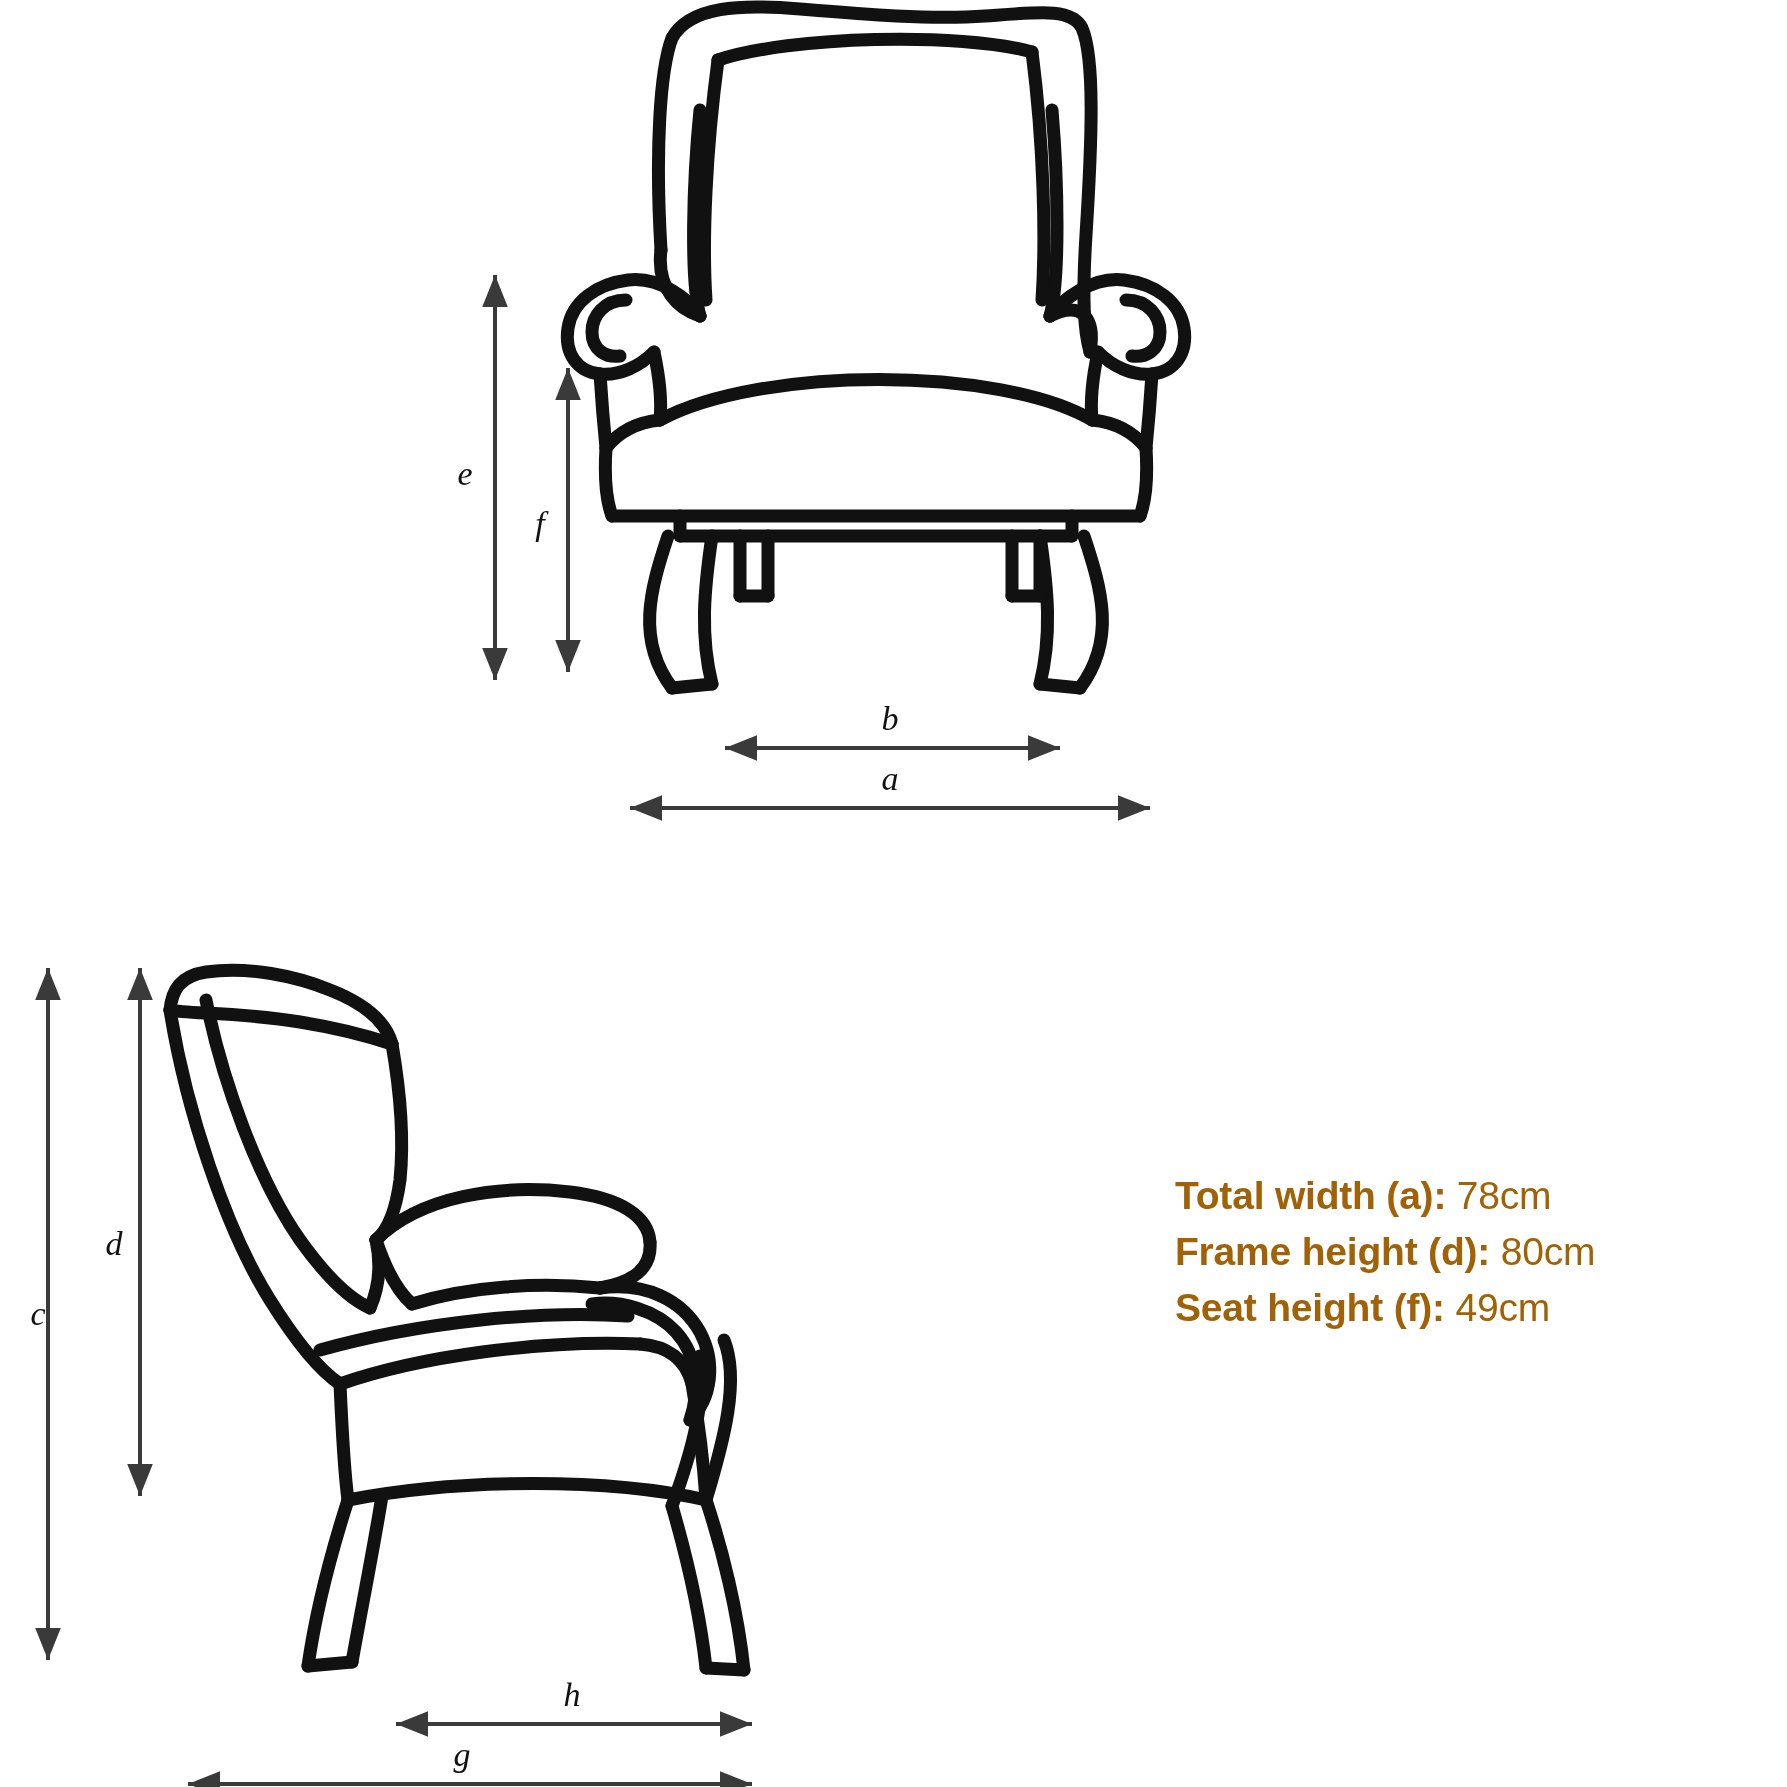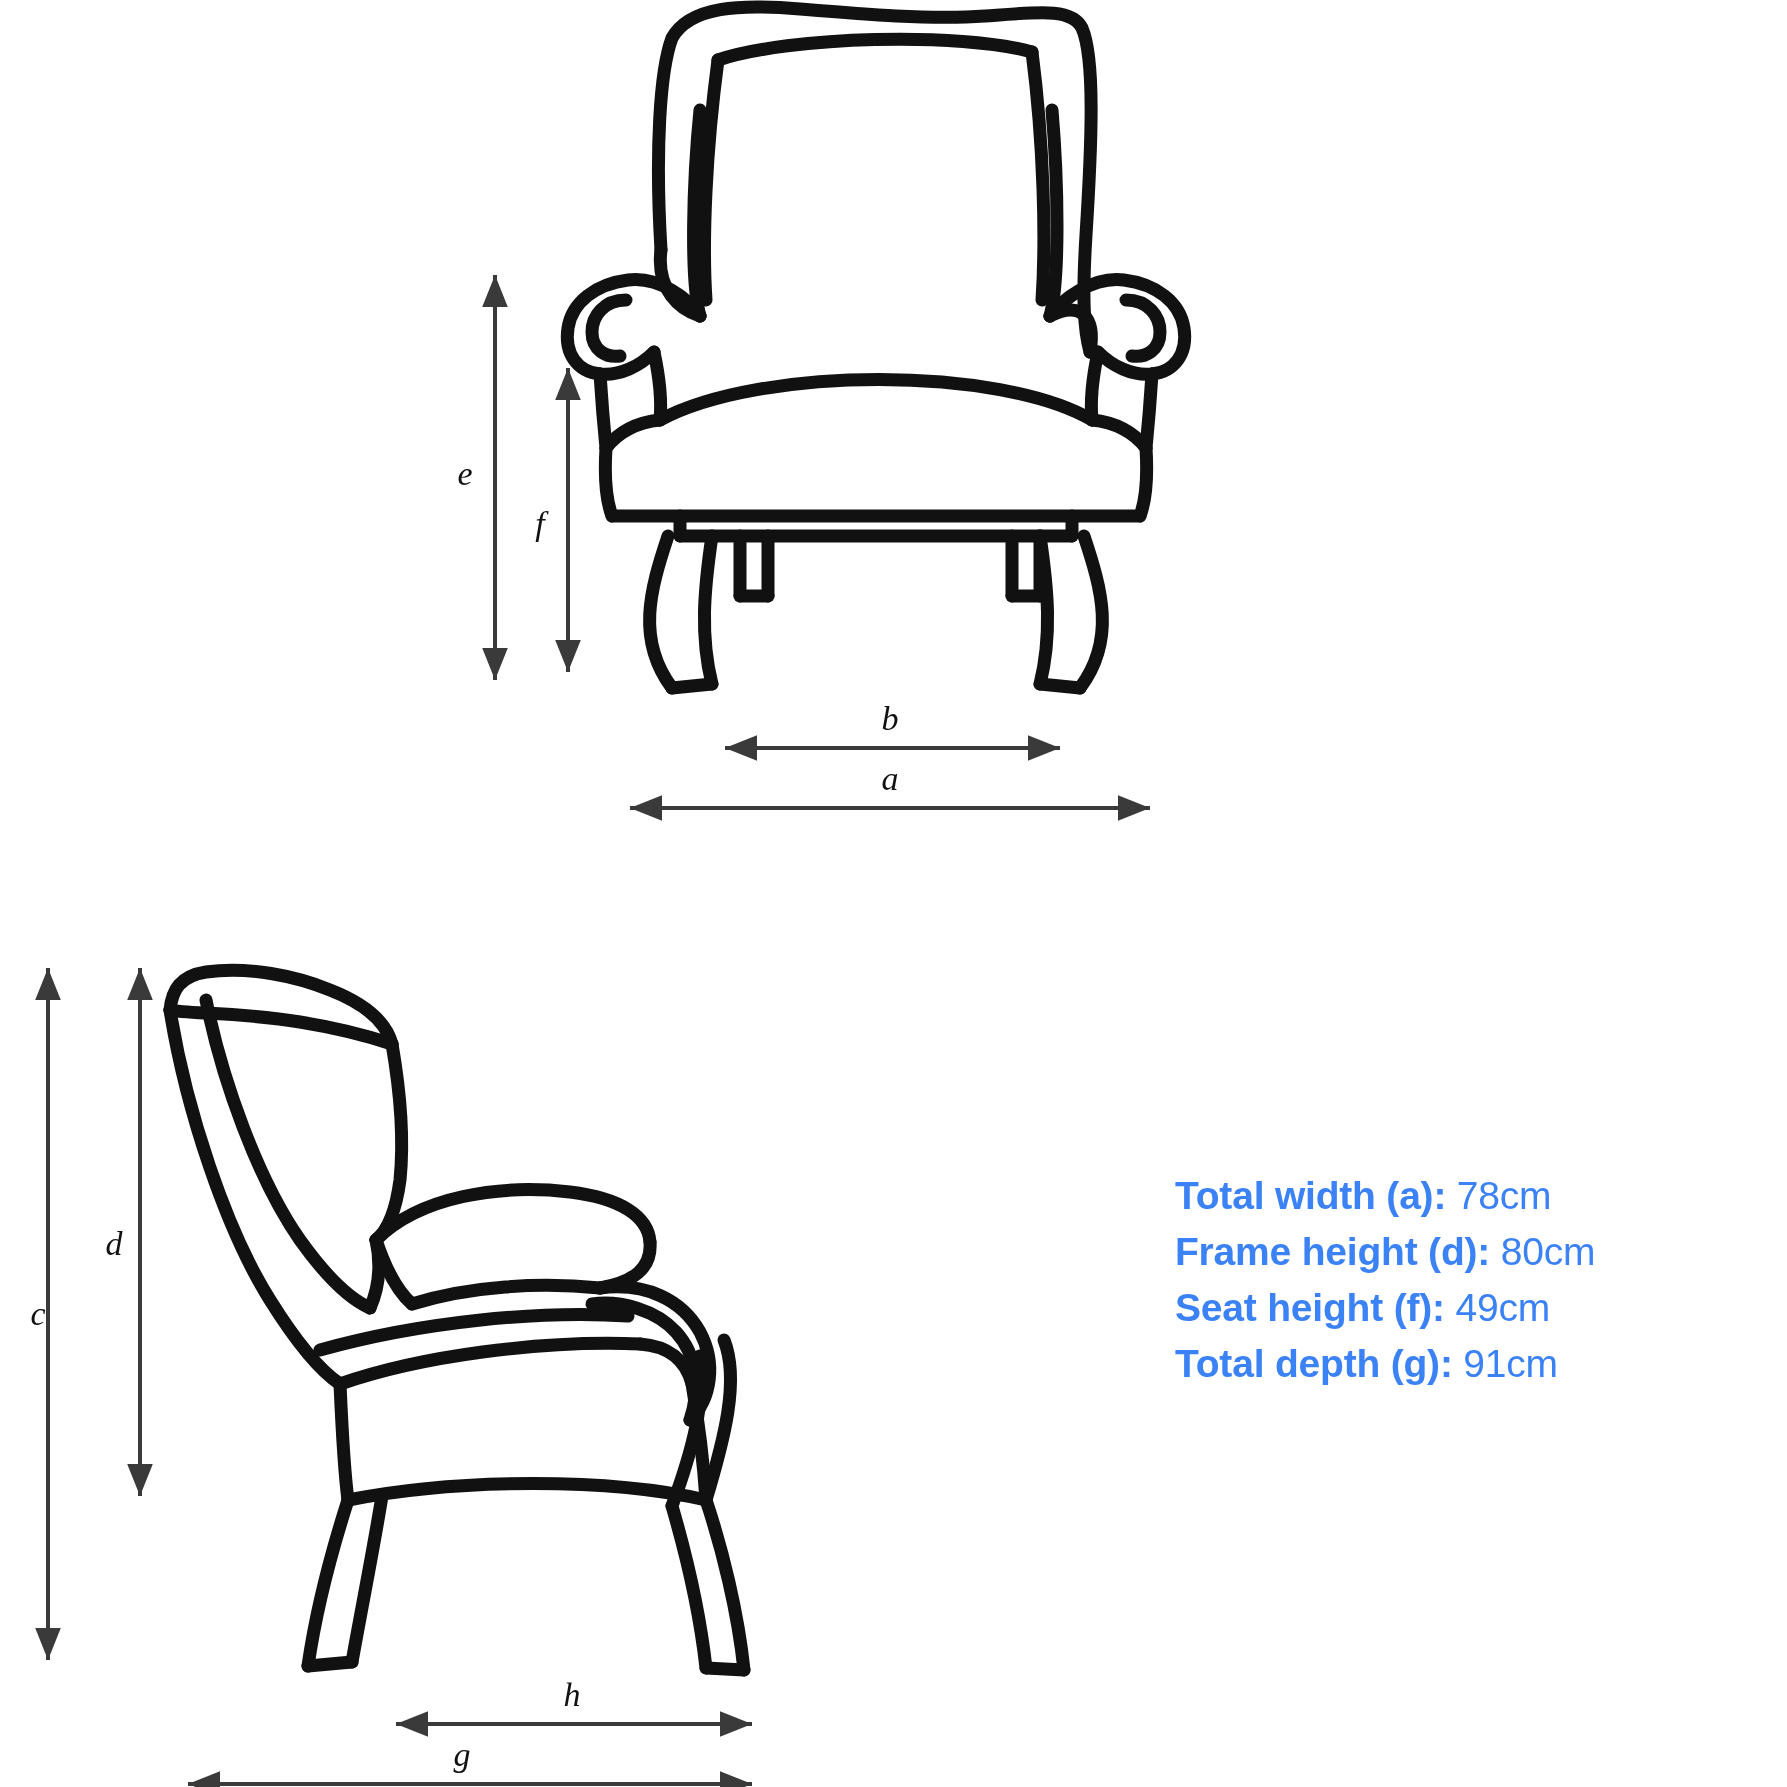--- a/index.html
+++ b/index.html
@@ -36,21 +36,21 @@
   .spec-list {
     position: absolute;
     left: 1175px;
     top: 1168px;
     width: 600px;
   }
   .spec-row {
     font-size: 39px;
     line-height: 56px;
     white-space: nowrap;
-    color: #3b82f6;
+    color: #a16207;
     letter-spacing: -0.2px;
   }
   .spec-row .spec-key {
     font-weight: bold;
   }
   .spec-row .spec-val {
     font-weight: normal;
   }
 </style>
 </head>
@@ -222,19 +222,15 @@
       <span class="spec-val">78cm</span>
     </div>
     <div class="spec-row">
       <span class="spec-key">Frame height (d):</span>
       <span class="spec-val">80cm</span>
     </div>
     <div class="spec-row">
       <span class="spec-key">Seat height (f):</span>
       <span class="spec-val">49cm</span>
     </div>
-    <div class="spec-row">
-      <span class="spec-key">Total depth (g):</span>
-      <span class="spec-val">91cm</span>
-    </div>
   </div>
 
 </div>
 
 </body></html>

